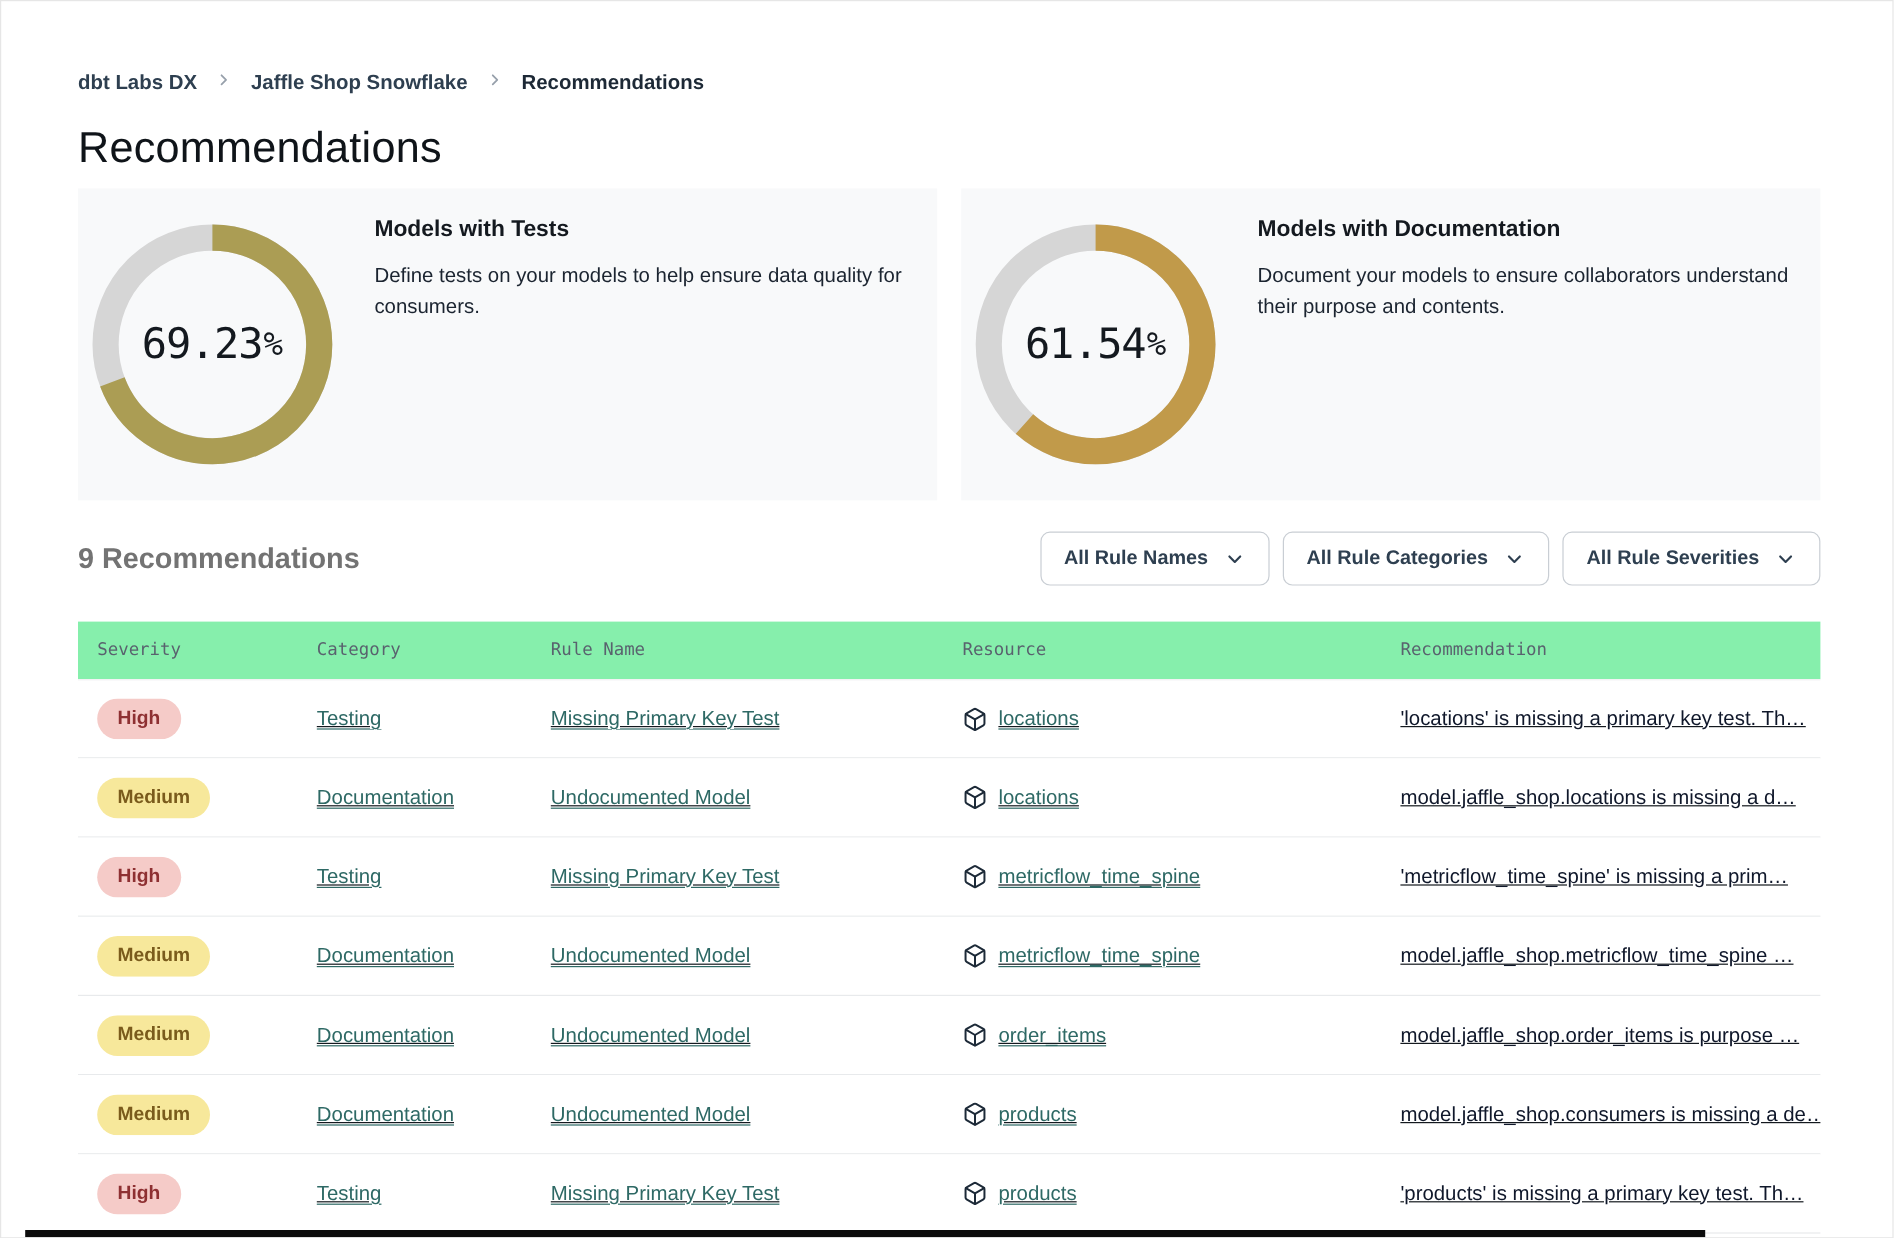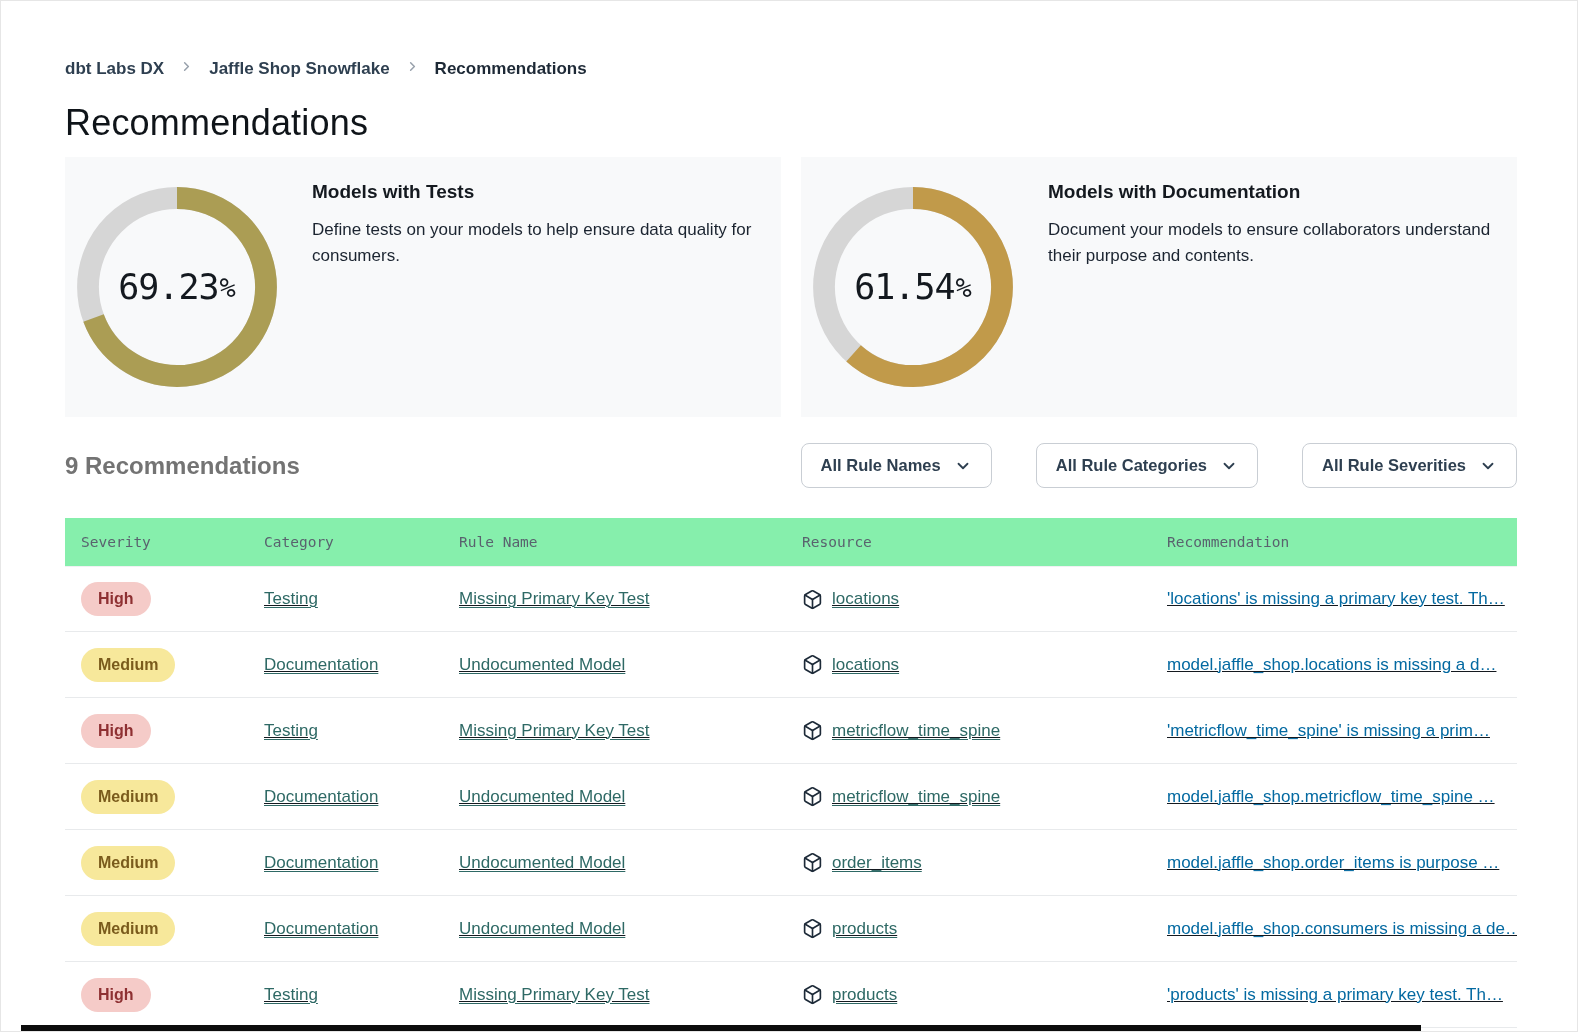--- a/index.html
+++ b/index.html
@@ -35,21 +35,21 @@
   .card-title { font-size: 19px; font-weight: 700; color: #14191f; }
   .card-desc { margin-top: 14px; font-size: 17px; line-height: 26px; color: #1b2430; max-width: 452px; }
 
   
   .list-header { margin-top: 26px; display: flex; align-items: center; justify-content: space-between; }
   .count-label { font-size: 24px; font-weight: 700; color: #737373; }
   .filters { display: flex; gap: 11px; }
   .filter-btn {
     display: flex; align-items: center; gap: 13px; height: 45px; padding: 0 19px;
     background: #ffffff; border: 1px solid #c9ced4; border-radius: 8px;
-    font-family: "Liberation Sans", sans-serif; font-size: 16.5px; font-weight: 600; color: #2e3f50; cursor: pointer; margin-left: 33px;
+    font-family: "Liberation Sans", sans-serif; font-size: 16.5px; font-weight: 600; color: #2e3f50; cursor: pointer;
   }
   .filter-btn svg { display: block; }
 
   
   .table { margin-top: 30px; width: 1452px; }
   .thead, .trow { display: grid; grid-template-columns: 183px 195px 343px 365px 1fr; align-items: center; }
   .thead { height: 48px; background: #86efac; }
   .th {
     padding-left: 16px; font-family: "DejaVu Sans Mono", monospace; font-size: 14.5px;
     font-weight: 500; color: #59626e; letter-spacing: 0;
@@ -57,21 +57,21 @@
   .trow { height: 66px; border-bottom: 1px solid #e8eaec; background: #fff; }
   .trow:first-of-type { border-top: 1px solid #f0f1f3; }
   .td { padding-left: 16px; overflow: hidden; text-decoration: underline; }
   .badge {
     display: inline-block; padding: 7px 17px; border-radius: 999px;
     font-size: 16px; font-weight: 700; line-height: 20px;
   }
   .cell-link { font-size: 17px; color: #2e6965; text-decoration: underline; text-underline-offset: 3px; text-decoration-thickness: 1px; cursor: pointer; }
   .resource-cell { display: flex; align-items: center; gap: 9px; }
   .resource-cell svg { flex: 0 0 auto; display: block; }
-  .rec-text { font-size: 17px; color: #0369a1; white-space: nowrap; overflow: hidden; padding-right: 14px; }
+  .rec-text { font-size: 17px; color: #0f172a; white-space: nowrap; overflow: hidden; padding-right: 14px; }
 
   
   .bottom-bar { position: absolute; left: 20px; bottom: 0; width: 1400px; height: 6px; background: #0c0c0c; }
 </style>
 </head>
 <body>
 
 <div class="page">
 
   <nav class="breadcrumb">

